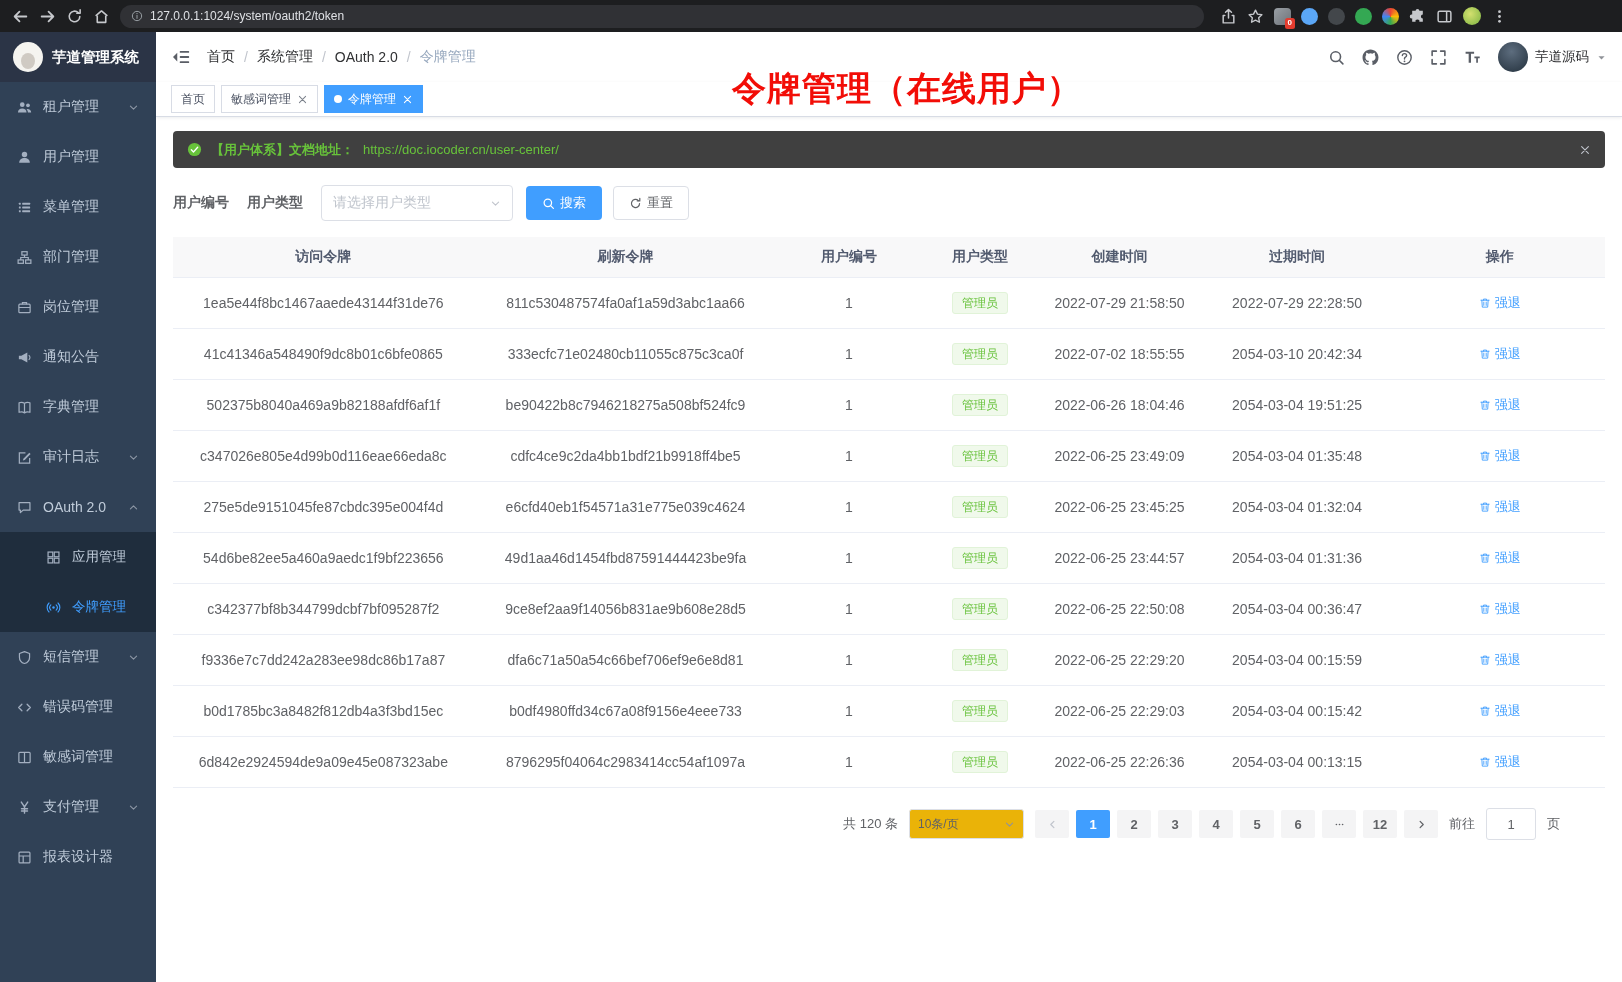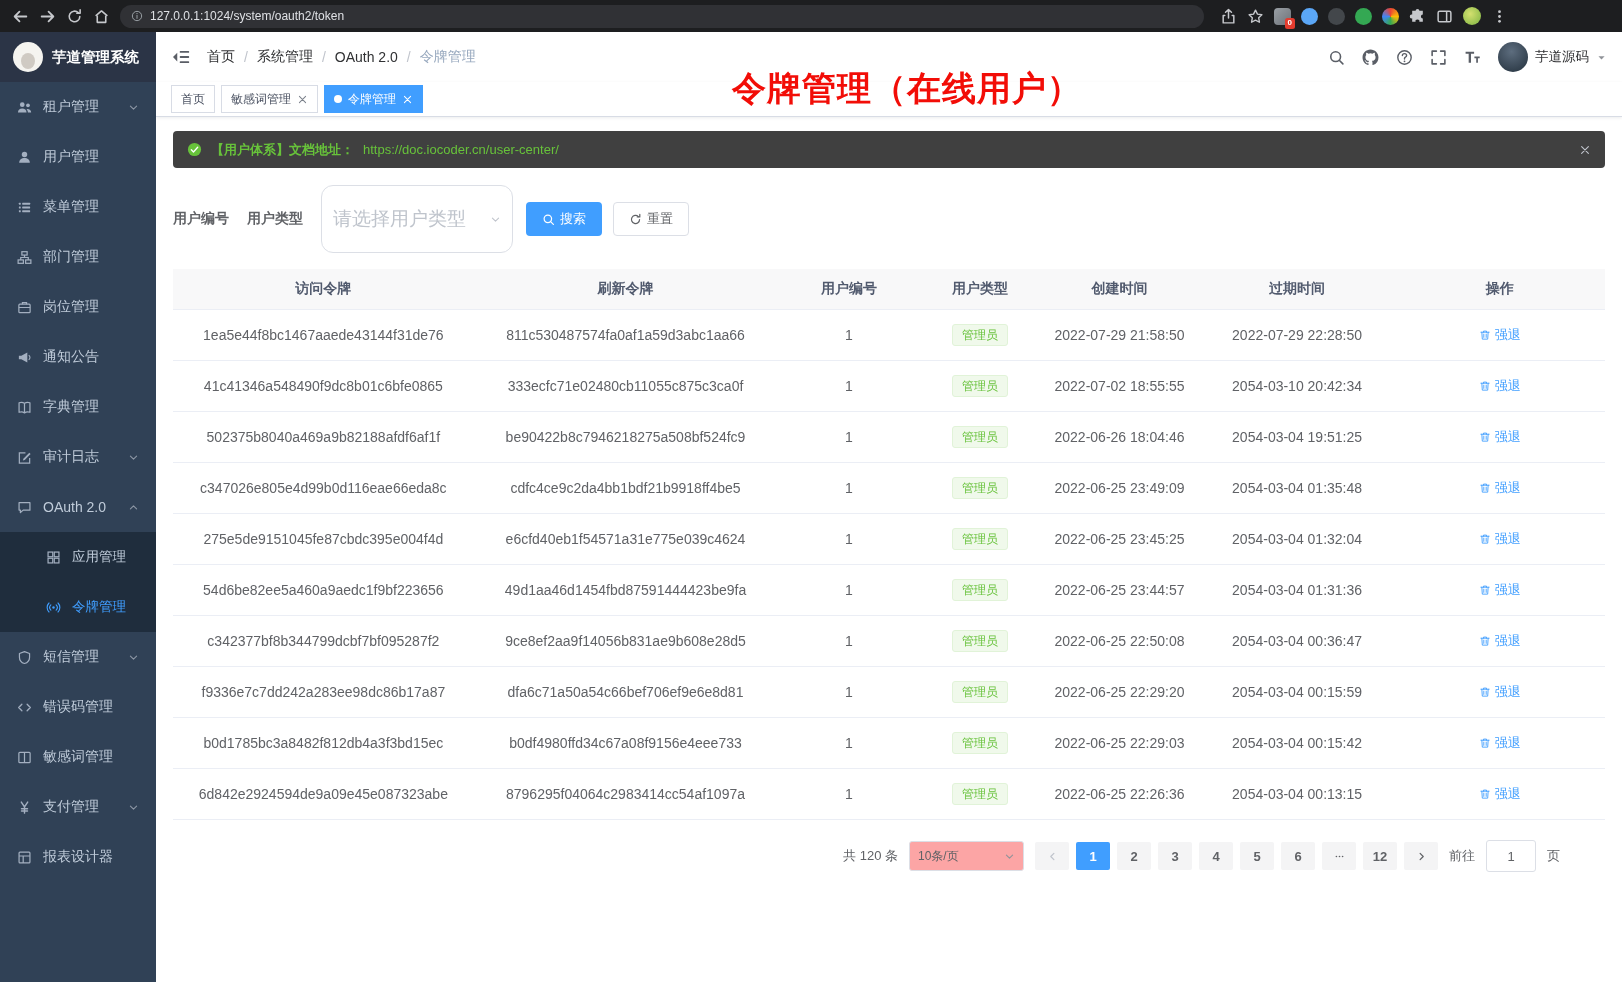--- a/index.html
+++ b/index.html
@@ -66,36 +66,36 @@
   .alert{height:37px;background:#404040;border-radius:4px;display:flex;align-items:center;gap:9px;padding:0 14px;font-size:13px;color:#67c23a;}
   .alert [data-icon].chk{width:15px;height:15px;}
   .alert-text{font-weight:600;}
   .alert-link{color:#67c23a;text-decoration:none;cursor:pointer;}
   .alert-close{margin-left:auto;width:12px;height:12px;color:#c0c4cc;cursor:pointer;}
 
   .filters{display:flex;align-items:center;margin:17px 0 16px;}
   .f-label{font-size:14px;font-weight:700;color:#606266;margin-right:18px;white-space:nowrap;}
   .f-input{width:166px;height:34px;border:1px solid #dcdfe6;border-radius:4px;padding:0 11px;font-size:13px;color:#606266;outline:none;margin-right:13px;font-family:inherit;}
   .f-input::placeholder{color:#bfc4cc;}
-  .f-select{width:168px;height:34px;border:1px solid #dcdfe6;border-radius:12px;display:flex;align-items:center;justify-content:space-between;padding:16px 11px;font-size:19px;color:#bfc4cc;cursor:pointer;margin-right:13px;}
+  .f-select{width:168px;height:34px;border:1px solid #dcdfe6;border-radius:4px;display:flex;align-items:center;justify-content:space-between;padding:0 11px;font-size:14px;color:#bfc4cc;cursor:pointer;margin-right:13px;}
   .f-select .caret{color:#c0c4cc;}
   .btn{height:34px;border-radius:4px;display:inline-flex;align-items:center;gap:5px;padding:0 15px;font-size:13px;cursor:pointer;border:1px solid transparent;font-family:inherit;margin-right:11px;}
   .btn [data-icon]{width:13px;height:13px;}
   .btn-primary{background:#409eff;color:#fff;}
   .btn-plain{background:#fff;border-color:#dcdfe6;color:#606266;}
 
   .table{width:100%;border-collapse:collapse;table-layout:fixed;}
   .table th{height:38px;background:#f8f8f9;font-size:14px;font-weight:700;color:#515a6e;border-bottom:1px solid #ebeef5;text-align:center;}
   .table td{height:48px;text-align:center;font-size:14px;color:#606266;border-bottom:1px solid #ebeef5;overflow:hidden;white-space:nowrap;}
   .tag{display:inline-block;background:#f0f9eb;border:1px solid #e1f3d8;color:#67c23a;font-size:12px;padding:3px 9px;border-radius:3px;line-height:1.2;}
   .action-link{color:#409eff;font-size:13px;display:inline-flex;align-items:center;gap:4px;cursor:pointer;}
   .action-link [data-icon]{width:12px;height:12px;}
 
   .pagination{display:flex;align-items:center;justify-content:flex-end;gap:11px;margin-top:20px;padding-right:45px;font-size:13px;color:#606266;}
-  .page-size{width:97px;height:28px;border:1px solid #dcdfe6;border-radius:3px;display:flex;align-items:center;justify-content:space-between;padding:0 8px;font-size:12px;color:#606266;cursor:pointer;background:#fca5a5;}
+  .page-size{width:97px;height:28px;border:1px solid #dcdfe6;border-radius:3px;display:flex;align-items:center;justify-content:space-between;padding:0 8px;font-size:12px;color:#606266;cursor:pointer;background:#eab308;}
   .pager{display:flex;align-items:center;gap:7px;}
   .pg{min-width:28px;height:28px;padding:0 3px;background:#f4f4f5;border-radius:2px;display:inline-flex;align-items:center;justify-content:center;font-size:13px;font-weight:600;color:#606266;cursor:pointer;}
   .pg.active{background:#409eff;color:#fff;}
   .pg [data-icon]{width:11px;height:11px;}
   .pg.disabled{color:#c0c4cc;}
   .goto-input{width:44px;height:28px;border:1px solid #dcdfe6;border-radius:3px;text-align:center;font-size:13px;color:#606266;outline:none;font-family:inherit;}
 
   .annotation{position:absolute;left:688px;top:66px;font-size:34px;font-weight:700;color:#f20d07;letter-spacing:1px;z-index:50;white-space:nowrap;margin-left:44px;}
 </style>
 </head>

